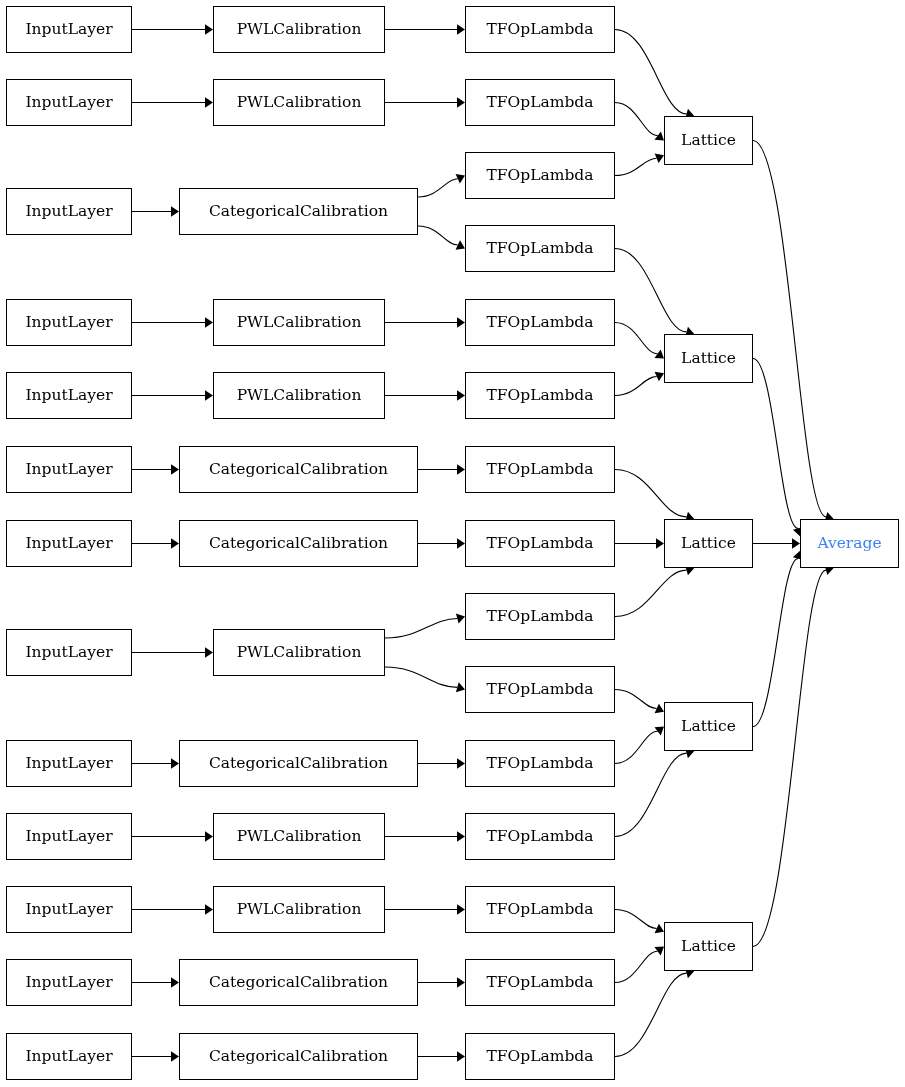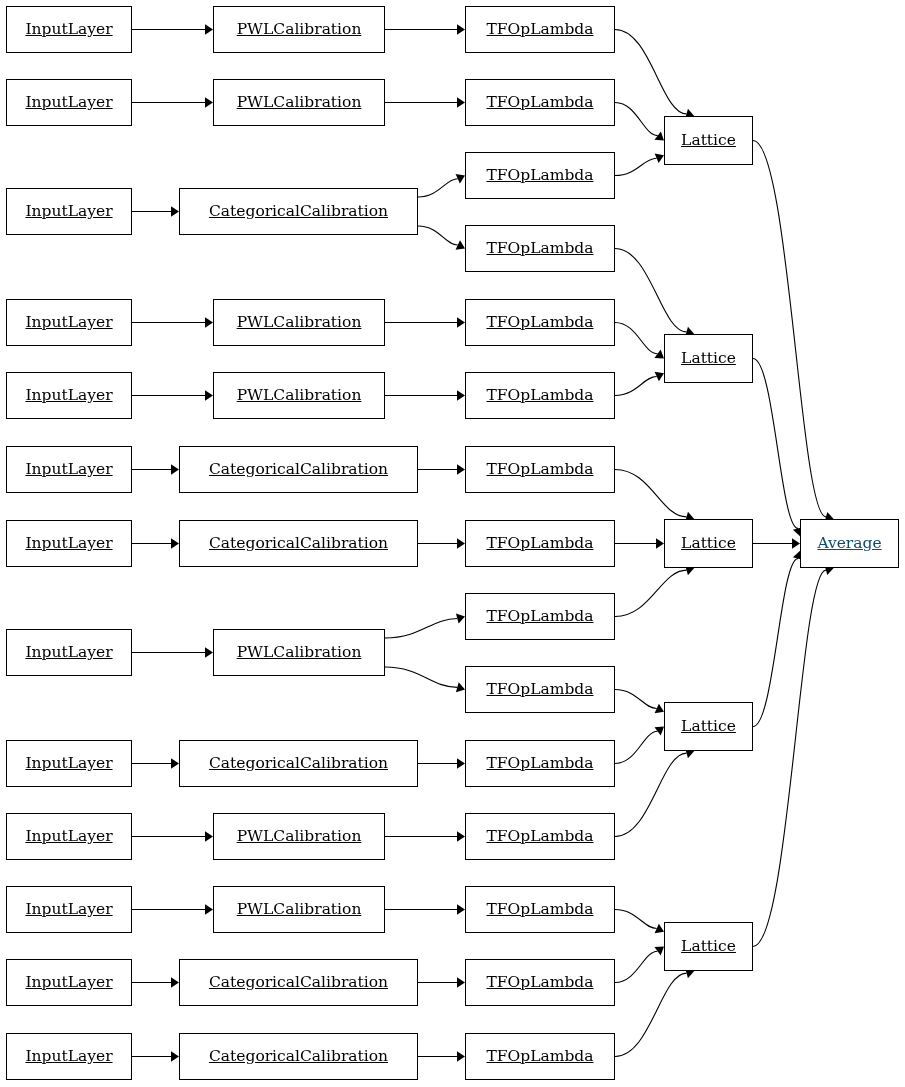--- a/index.html
+++ b/index.html
@@ -31,21 +31,20 @@
     display: flex;
     align-items: center;
     justify-content: center;
     font-size: 15.5px;
     color: #000000;
     line-height: 1;
     white-space: nowrap;
   }
   .node-label {
     display: block;
-    text-decoration: underline;
   }
 </style>
 </head>
 <body>
 
 <div id="canvas">
   <svg id="edges" width="905" height="1087" viewBox="0 0 905 1087" xmlns="http://www.w3.org/2000/svg">
       <g>
         <path d="M 132 29.5 L 205 29.5" fill="none" stroke="#000000" stroke-width="1.1"></path>
         <polygon points="213,29.5 205,34.7 205,24.3" fill="#000000"></polygon>
@@ -372,16 +371,16 @@
       <div class="node" style="left: 664px; top: 519px; width: 89px; height: 49px; border-color: rgb(0, 0, 0); background: rgb(255, 255, 255);">
         <span class="node-label" style="color: rgb(0, 0, 0);">Lattice</span>
       </div>
       <div class="node" style="left: 664px; top: 702px; width: 89px; height: 49px; border-color: rgb(0, 0, 0); background: rgb(255, 255, 255);">
         <span class="node-label" style="color: rgb(0, 0, 0);">Lattice</span>
       </div>
       <div class="node" style="left: 664px; top: 922px; width: 89px; height: 49px; border-color: rgb(0, 0, 0); background: rgb(255, 255, 255);">
         <span class="node-label" style="color: rgb(0, 0, 0);">Lattice</span>
       </div>
       <div class="node" style="left: 800px; top: 519px; width: 99px; height: 49px; border-color: rgb(0, 0, 0); background: rgb(255, 255, 255);">
-        <span class="node-label" style="color: #0c4a6e;">Average</span>
+        <span class="node-label" style="color: #3b82f6;">Average</span>
       </div>
     </div>
 </div>
 
 </body></html>

